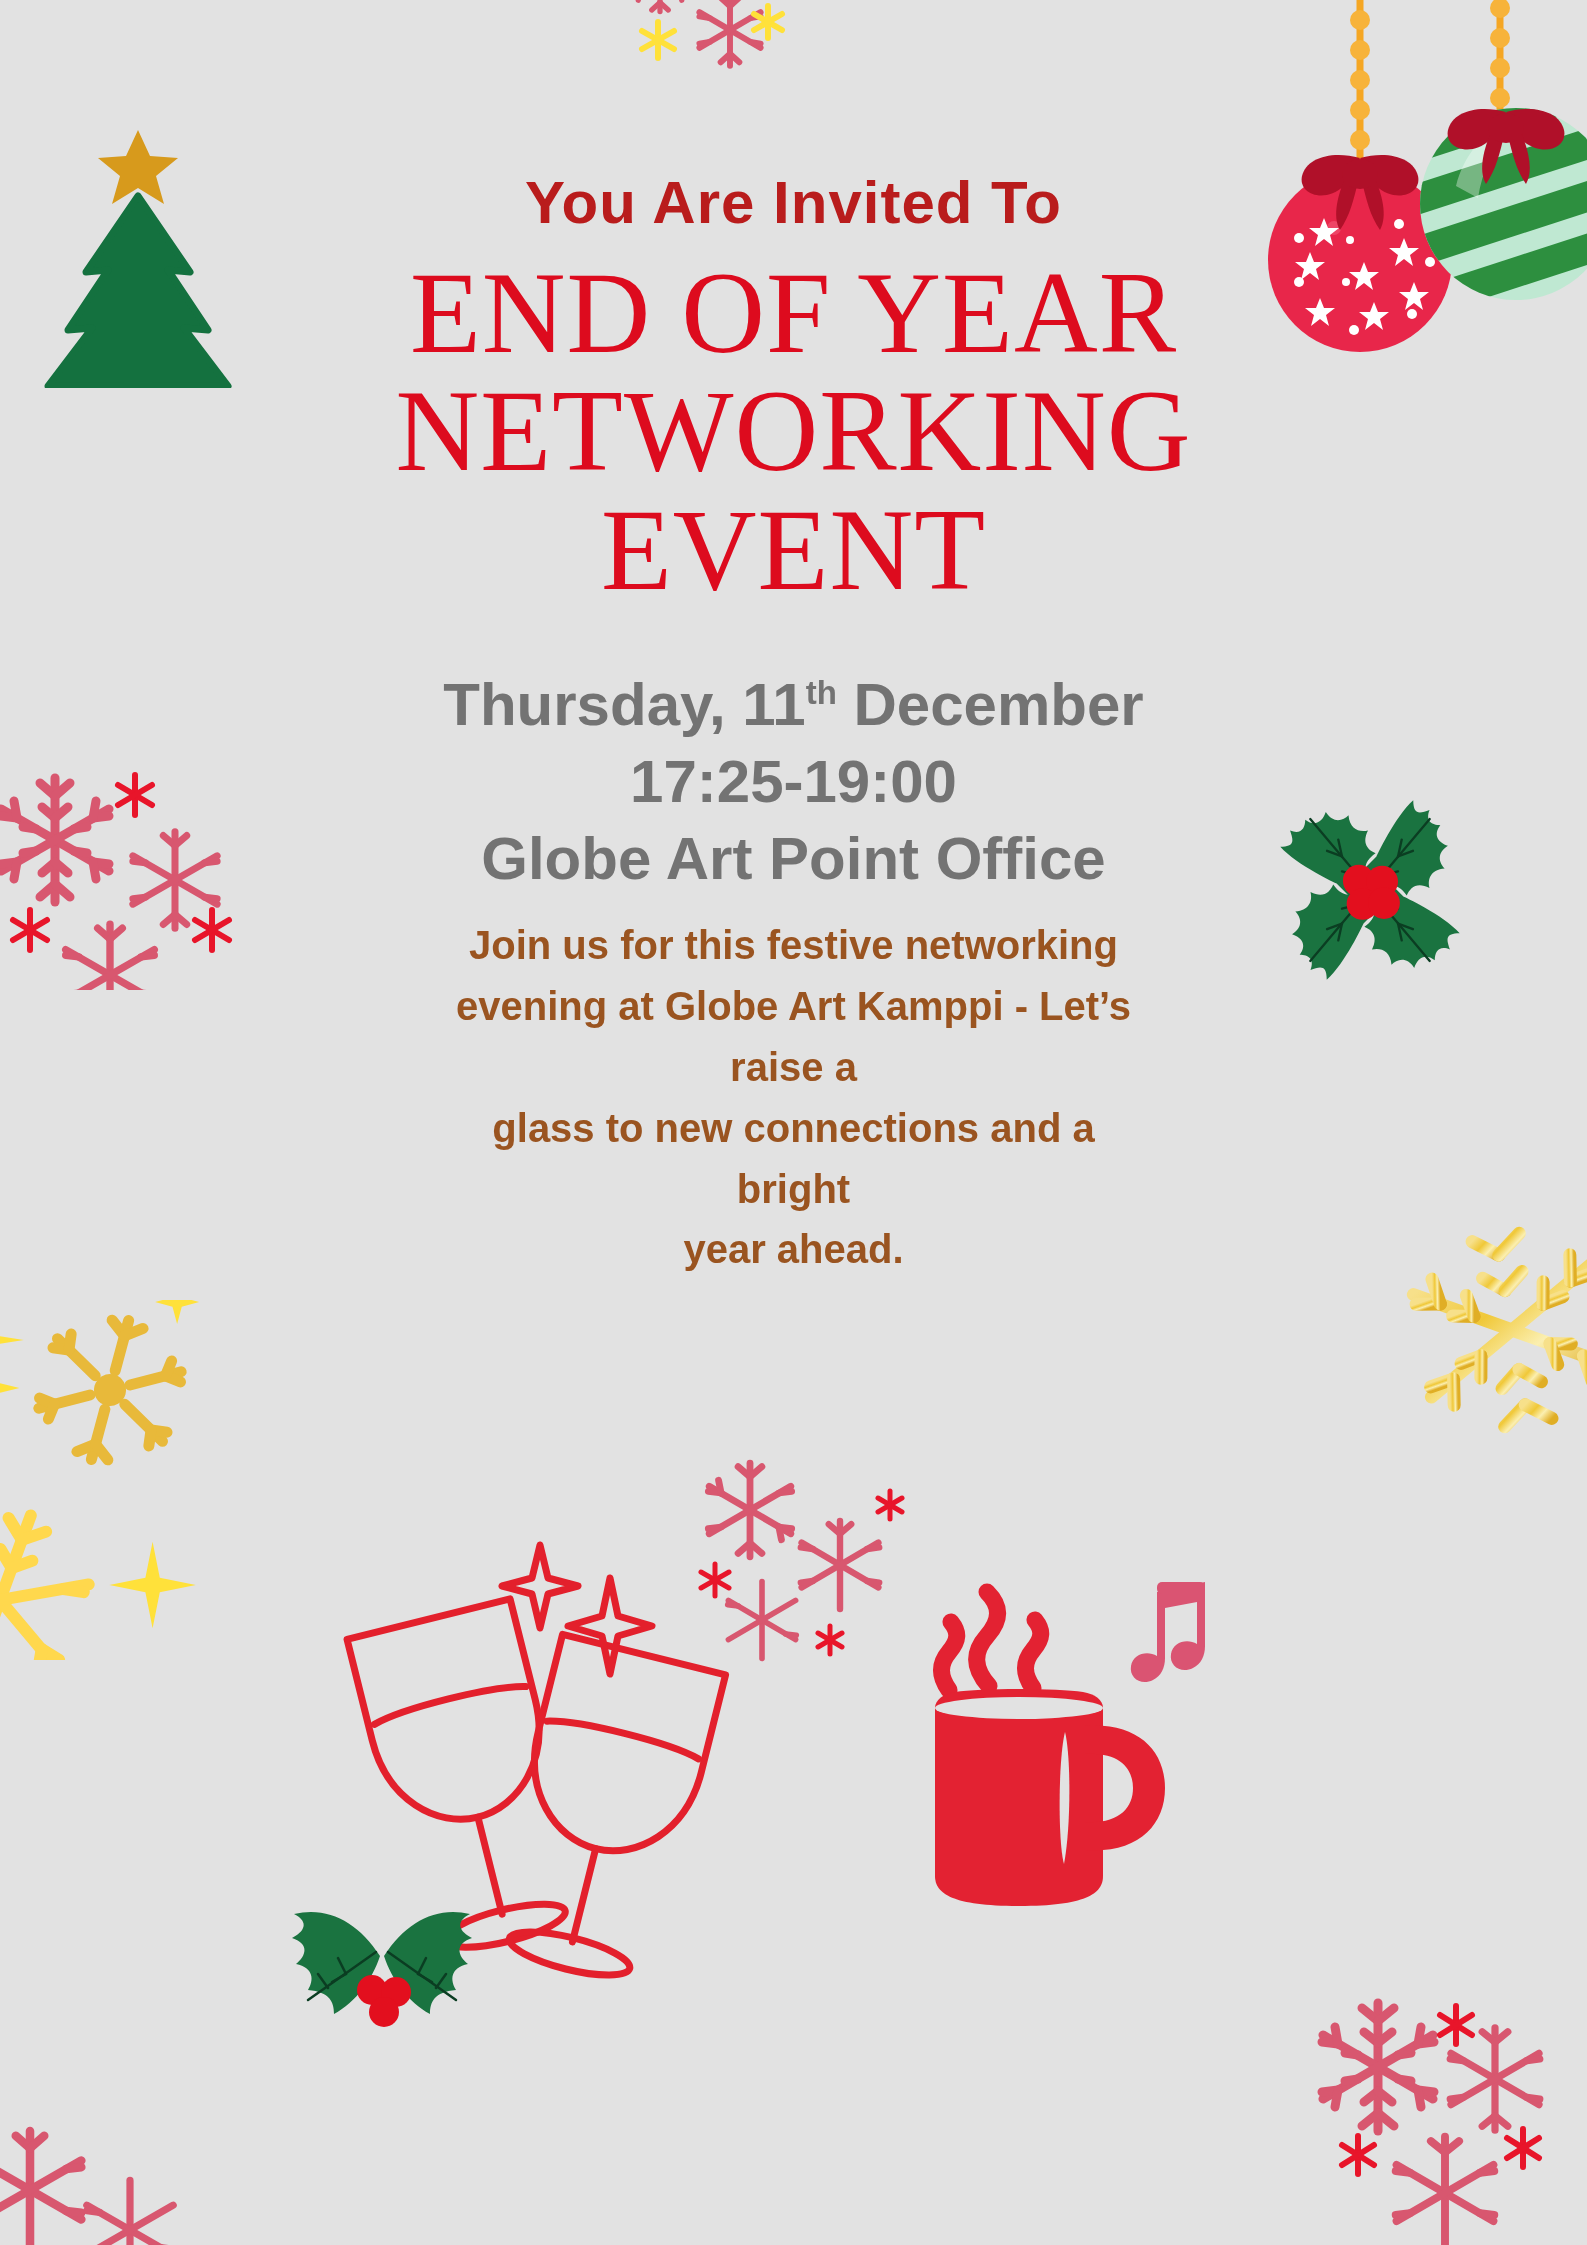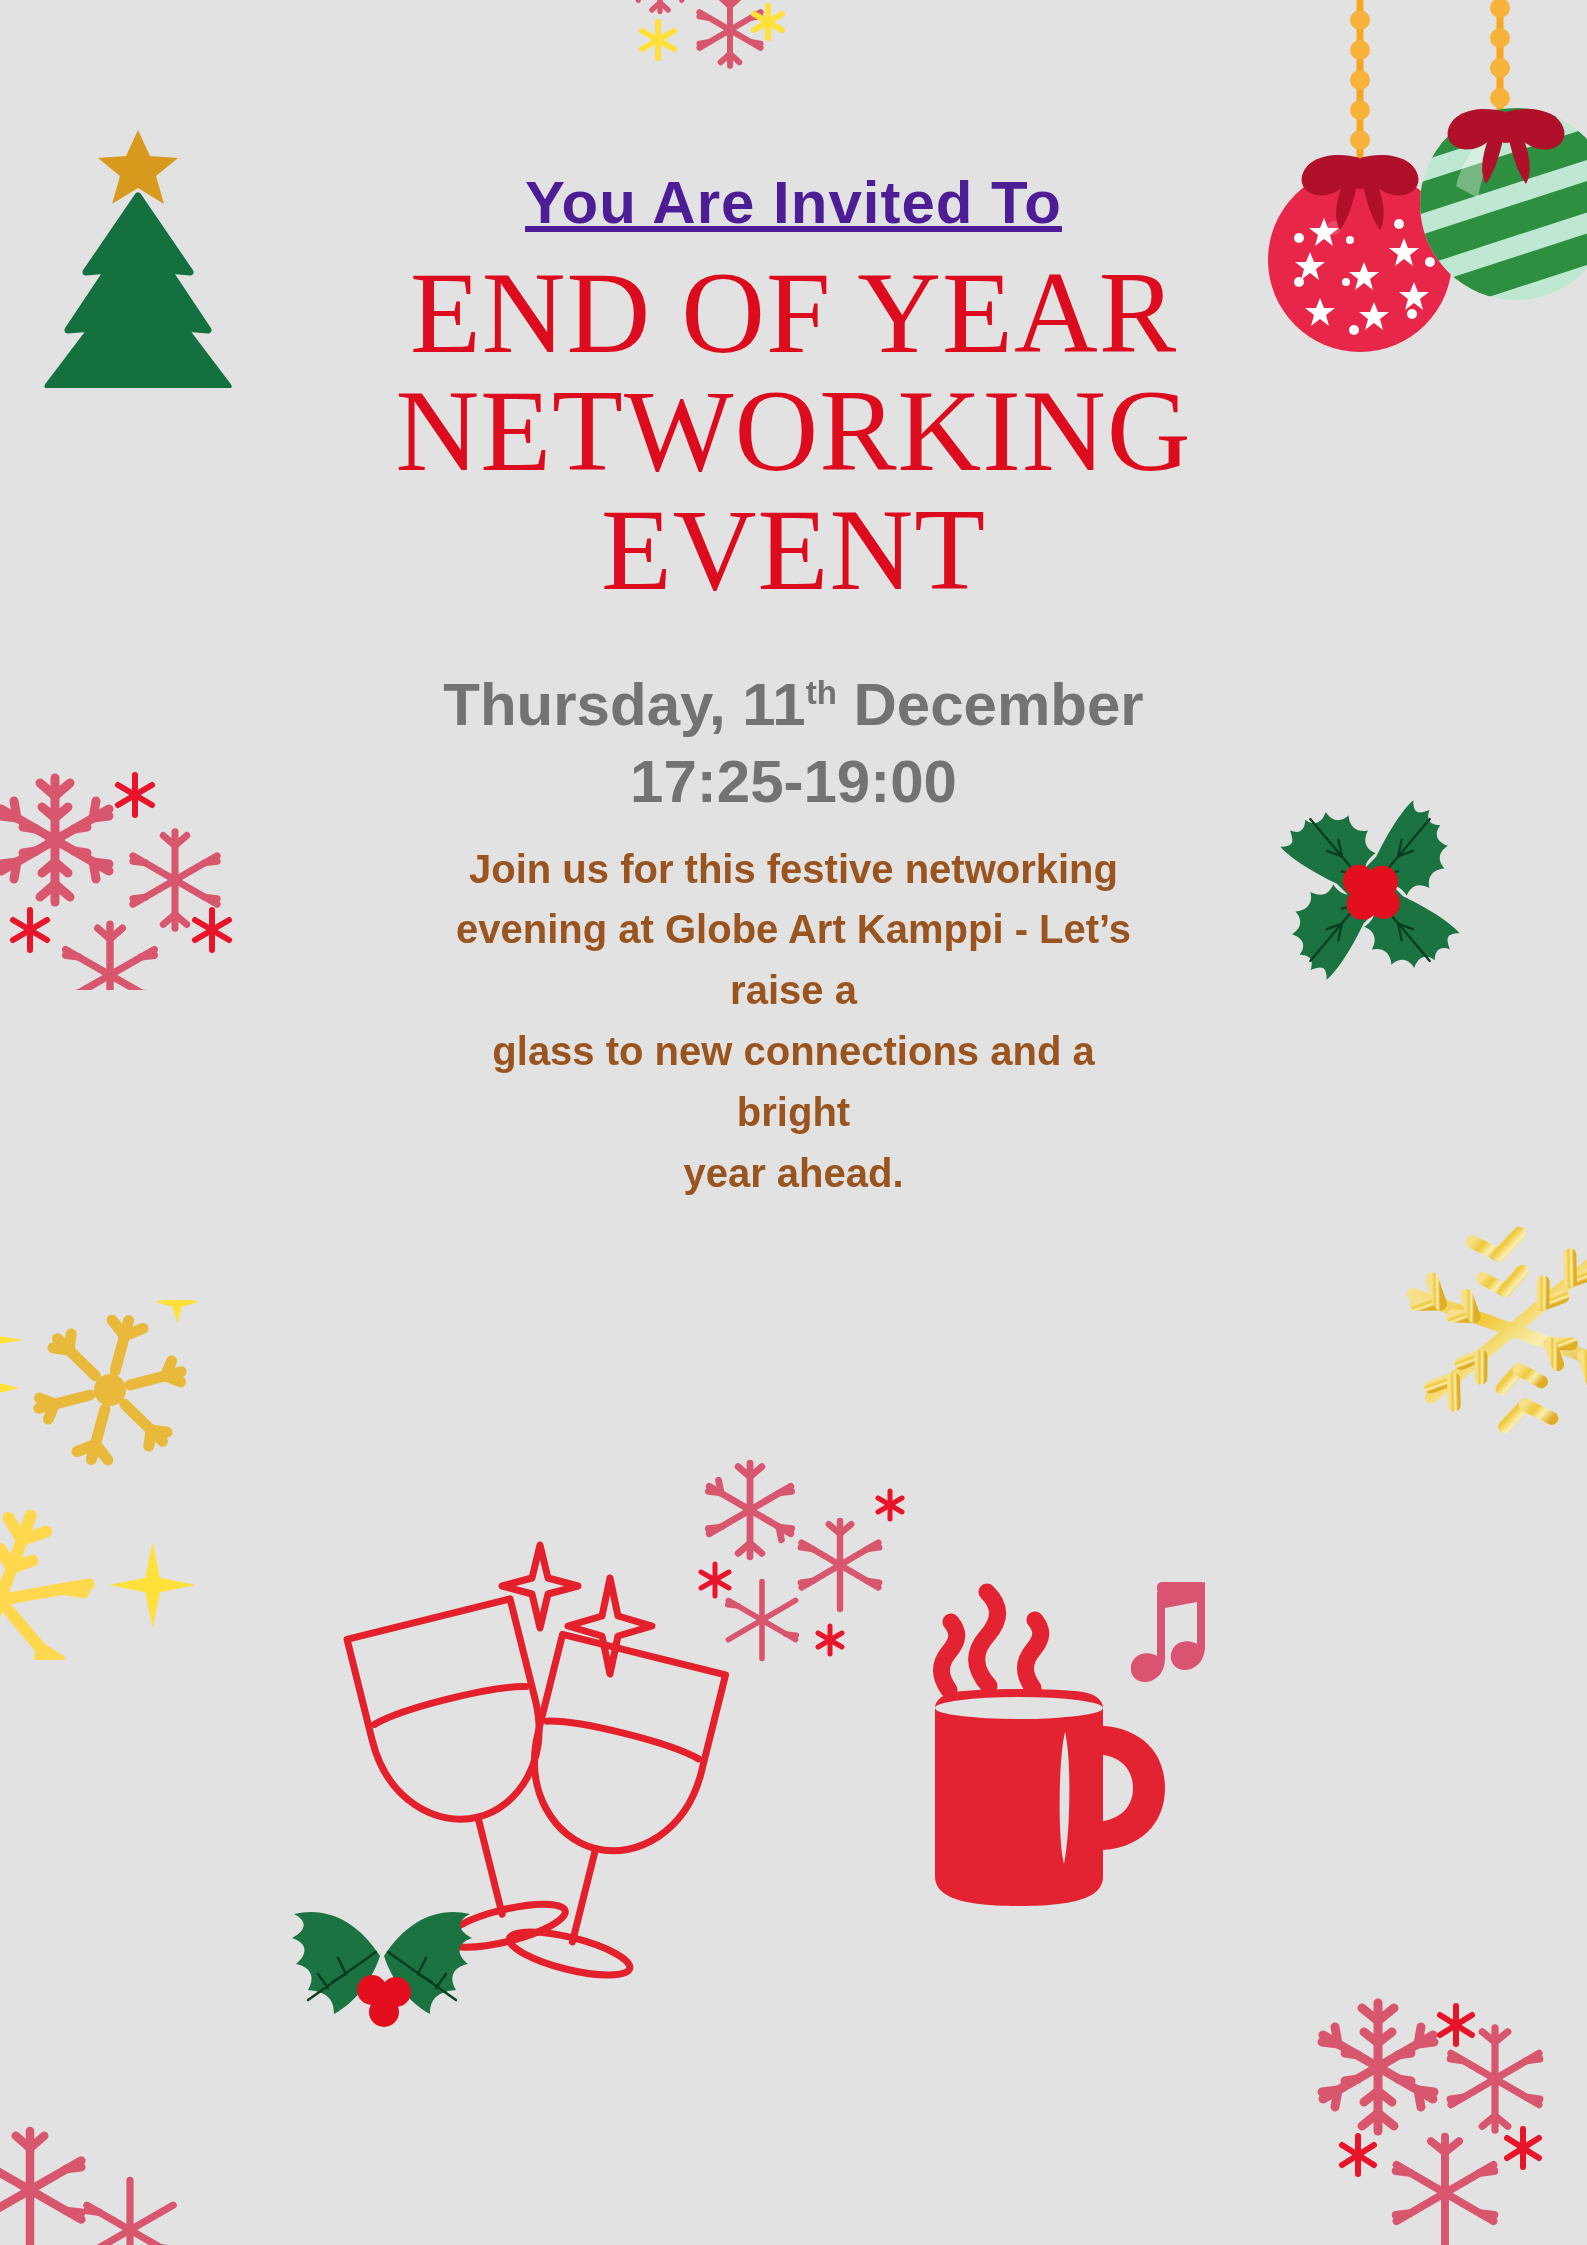--- a/index.html
+++ b/index.html
@@ -25,24 +25,23 @@
     top: 170px;
     width: 1000px;
     text-align: center;
     z-index: 5;
   }
   .invited-line {
     font-family: "Liberation Sans", sans-serif;
     font-weight: bold;
     font-size: 60px;
     letter-spacing: 1px;
-    color: #4c1d95;
+    color: #b91c1c;
     margin: 0 0 18px 0;
     line-height: 1.1;
-    text-decoration: underline;
   }
   .main-title {
     font-family: "Liberation Serif", serif;
     font-weight: normal;
     font-size: 116px;
     line-height: 1.02;
     color: #dd0b1e;
     margin: 16px;
     letter-spacing: 1px;
   }
@@ -626,20 +625,21 @@
 
     <h1 class="main-title">
       <span class="tl">END OF YEAR</span>
       <span class="tl">NETWORKING</span>
       <span class="tl">EVENT</span>
     </h1>
 
     <div class="details">
       <span class="dl"><span>Thursday, 11</span><sup>th</sup><span> December</span></span>
       <span class="dl">17:25-19:00</span>
+      <span class="dl">Globe Art Point Office</span>
     </div>
 
     <div class="blurb">
       <span class="bl">Join us for this festive networking</span>
       <span class="bl">evening at Globe Art Kamppi - Let’s  raise a</span>
       <span class="bl">glass to new connections and a bright</span>
       <span class="bl">year ahead.</span>
     </div>
 
   </div>

